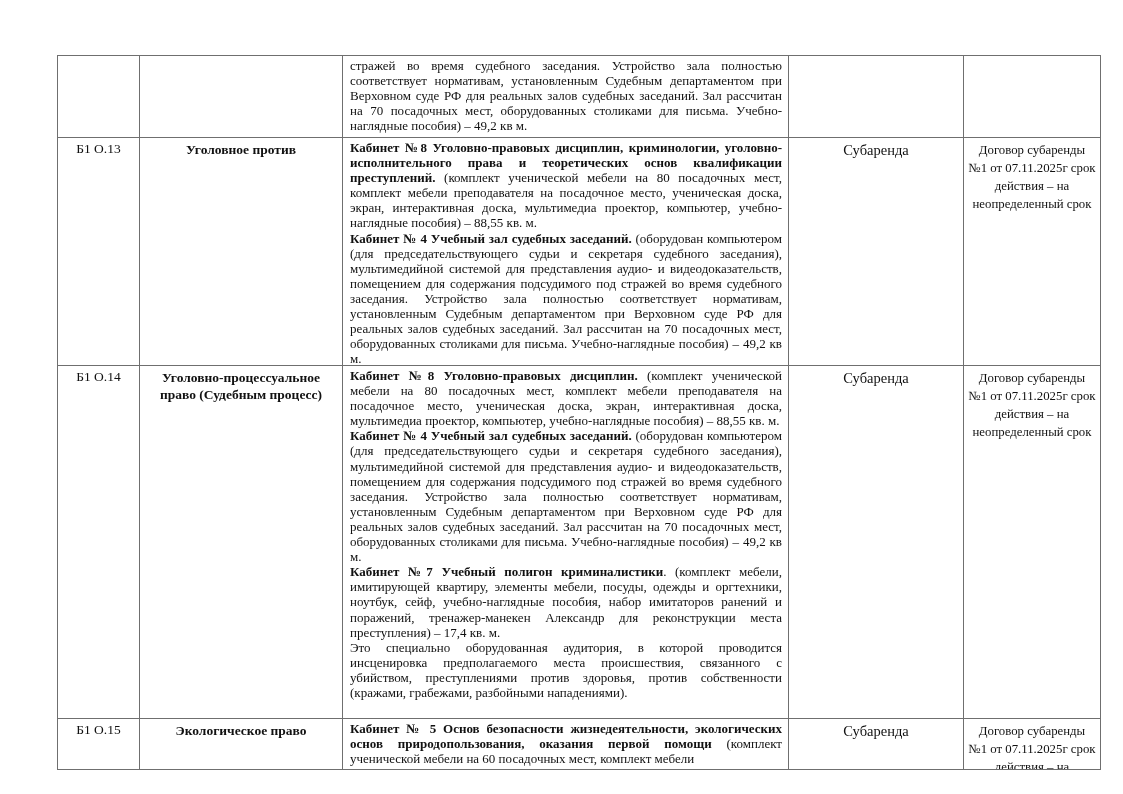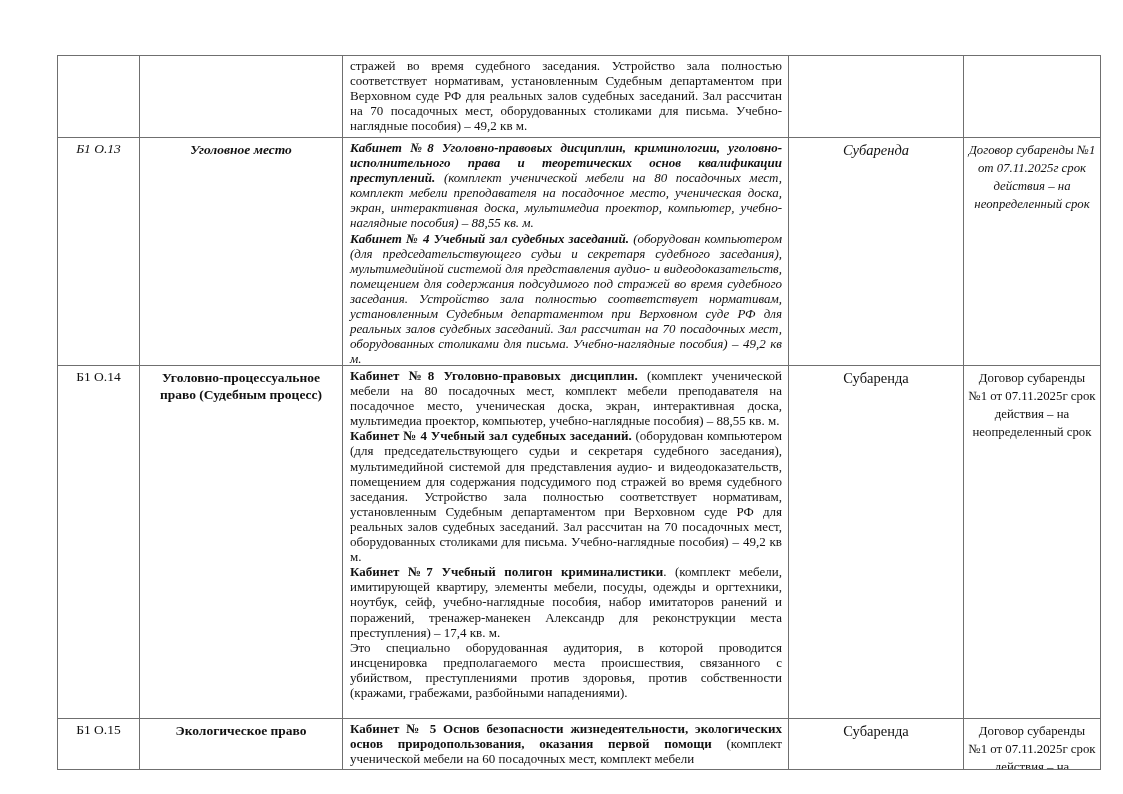--- a/index.html
+++ b/index.html
@@ -100,26 +100,26 @@
                 <div class="para"><span>стражей во время судебного заседания. Устройство зала полностью соответствует нормативам, установленным Судебным департаментом при Верховном суде РФ для реальных залов судебных заседаний. Зал рассчитан на 70 посадочных мест, оборудованных столиками для письма. Учебно-наглядные пособия) – 49,2 кв м.</span></div>
               </div>
             </td>
             <td class="cell-ownership">
               <div class="inner" style="height: 81px;"></div>
             </td>
             <td class="cell-document">
               <div class="inner" style="height: 81px;"></div>
             </td>
           </tr>
-          <tr style="height: 228px; font-style: italic;">
+          <tr style="height: 228px;">
             <td class="cell-code">
               <div class="inner" style="height: 227px;">Б1 О.13</div>
             </td>
             <td class="cell-discipline">
-              <div class="inner" style="height: 227px;">Уголовное место</div>
+              <div class="inner" style="height: 227px;">Уголовное против</div>
             </td>
             <td class="cell-facilities">
               <div class="inner" style="height: 227px;">
                 <div class="para"><b>Кабинет №8 Уголовно-правовых дисциплин, криминологии, уголовно-исполнительного права и теоретических основ квалификации преступлений.</b><span> (комплект ученической мебели на 80 посадочных мест, комплект мебели преподавателя на посадочное место, ученическая доска, экран, интерактивная доска, мультимедиа проектор, компьютер, учебно-наглядные пособия) – 88,55 кв. м.</span></div>
                 <div class="para"><b>Кабинет № 4 Учебный зал судебных заседаний.</b><span> (оборудован компьютером (для председательствующего судьи и секретаря судебного заседания), мультимедийной системой для представления аудио- и видеодоказательств, помещением для содержания подсудимого под стражей во время судебного заседания. Устройство зала полностью соответствует нормативам, установленным Судебным департаментом при Верховном суде РФ для реальных залов судебных заседаний. Зал рассчитан на 70 посадочных мест, оборудованных столиками для письма. Учебно-наглядные пособия) – 49,2 кв м.</span></div>
               </div>
             </td>
             <td class="cell-ownership">
               <div class="inner" style="height: 227px;">Субаренда</div>
             </td>

